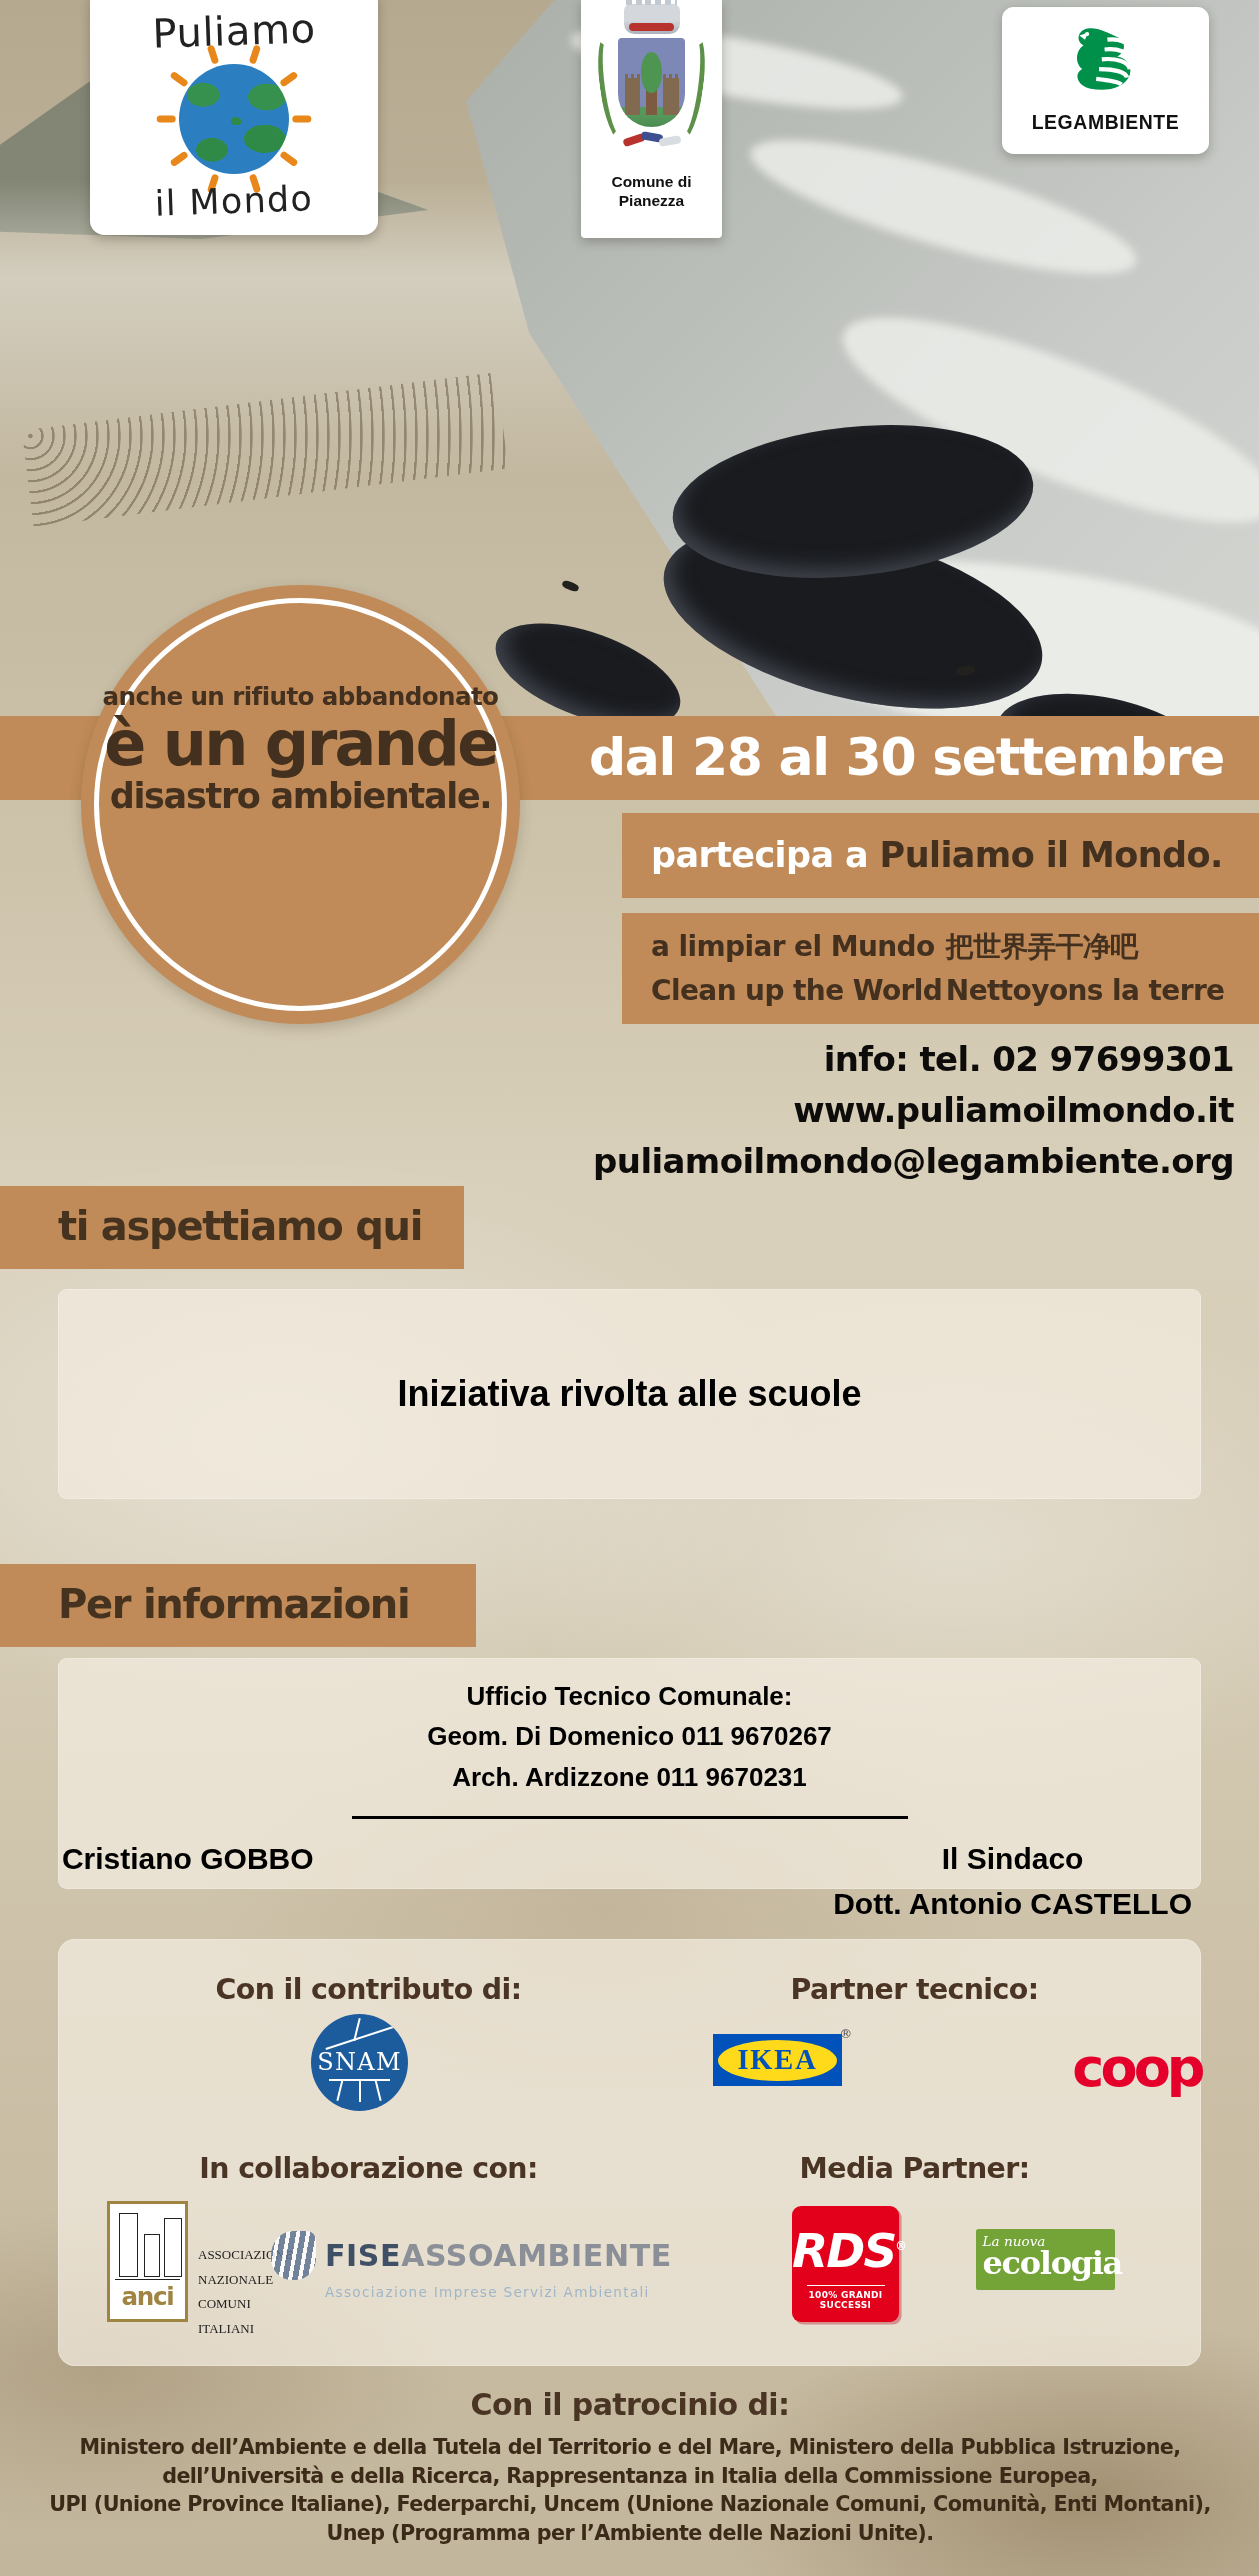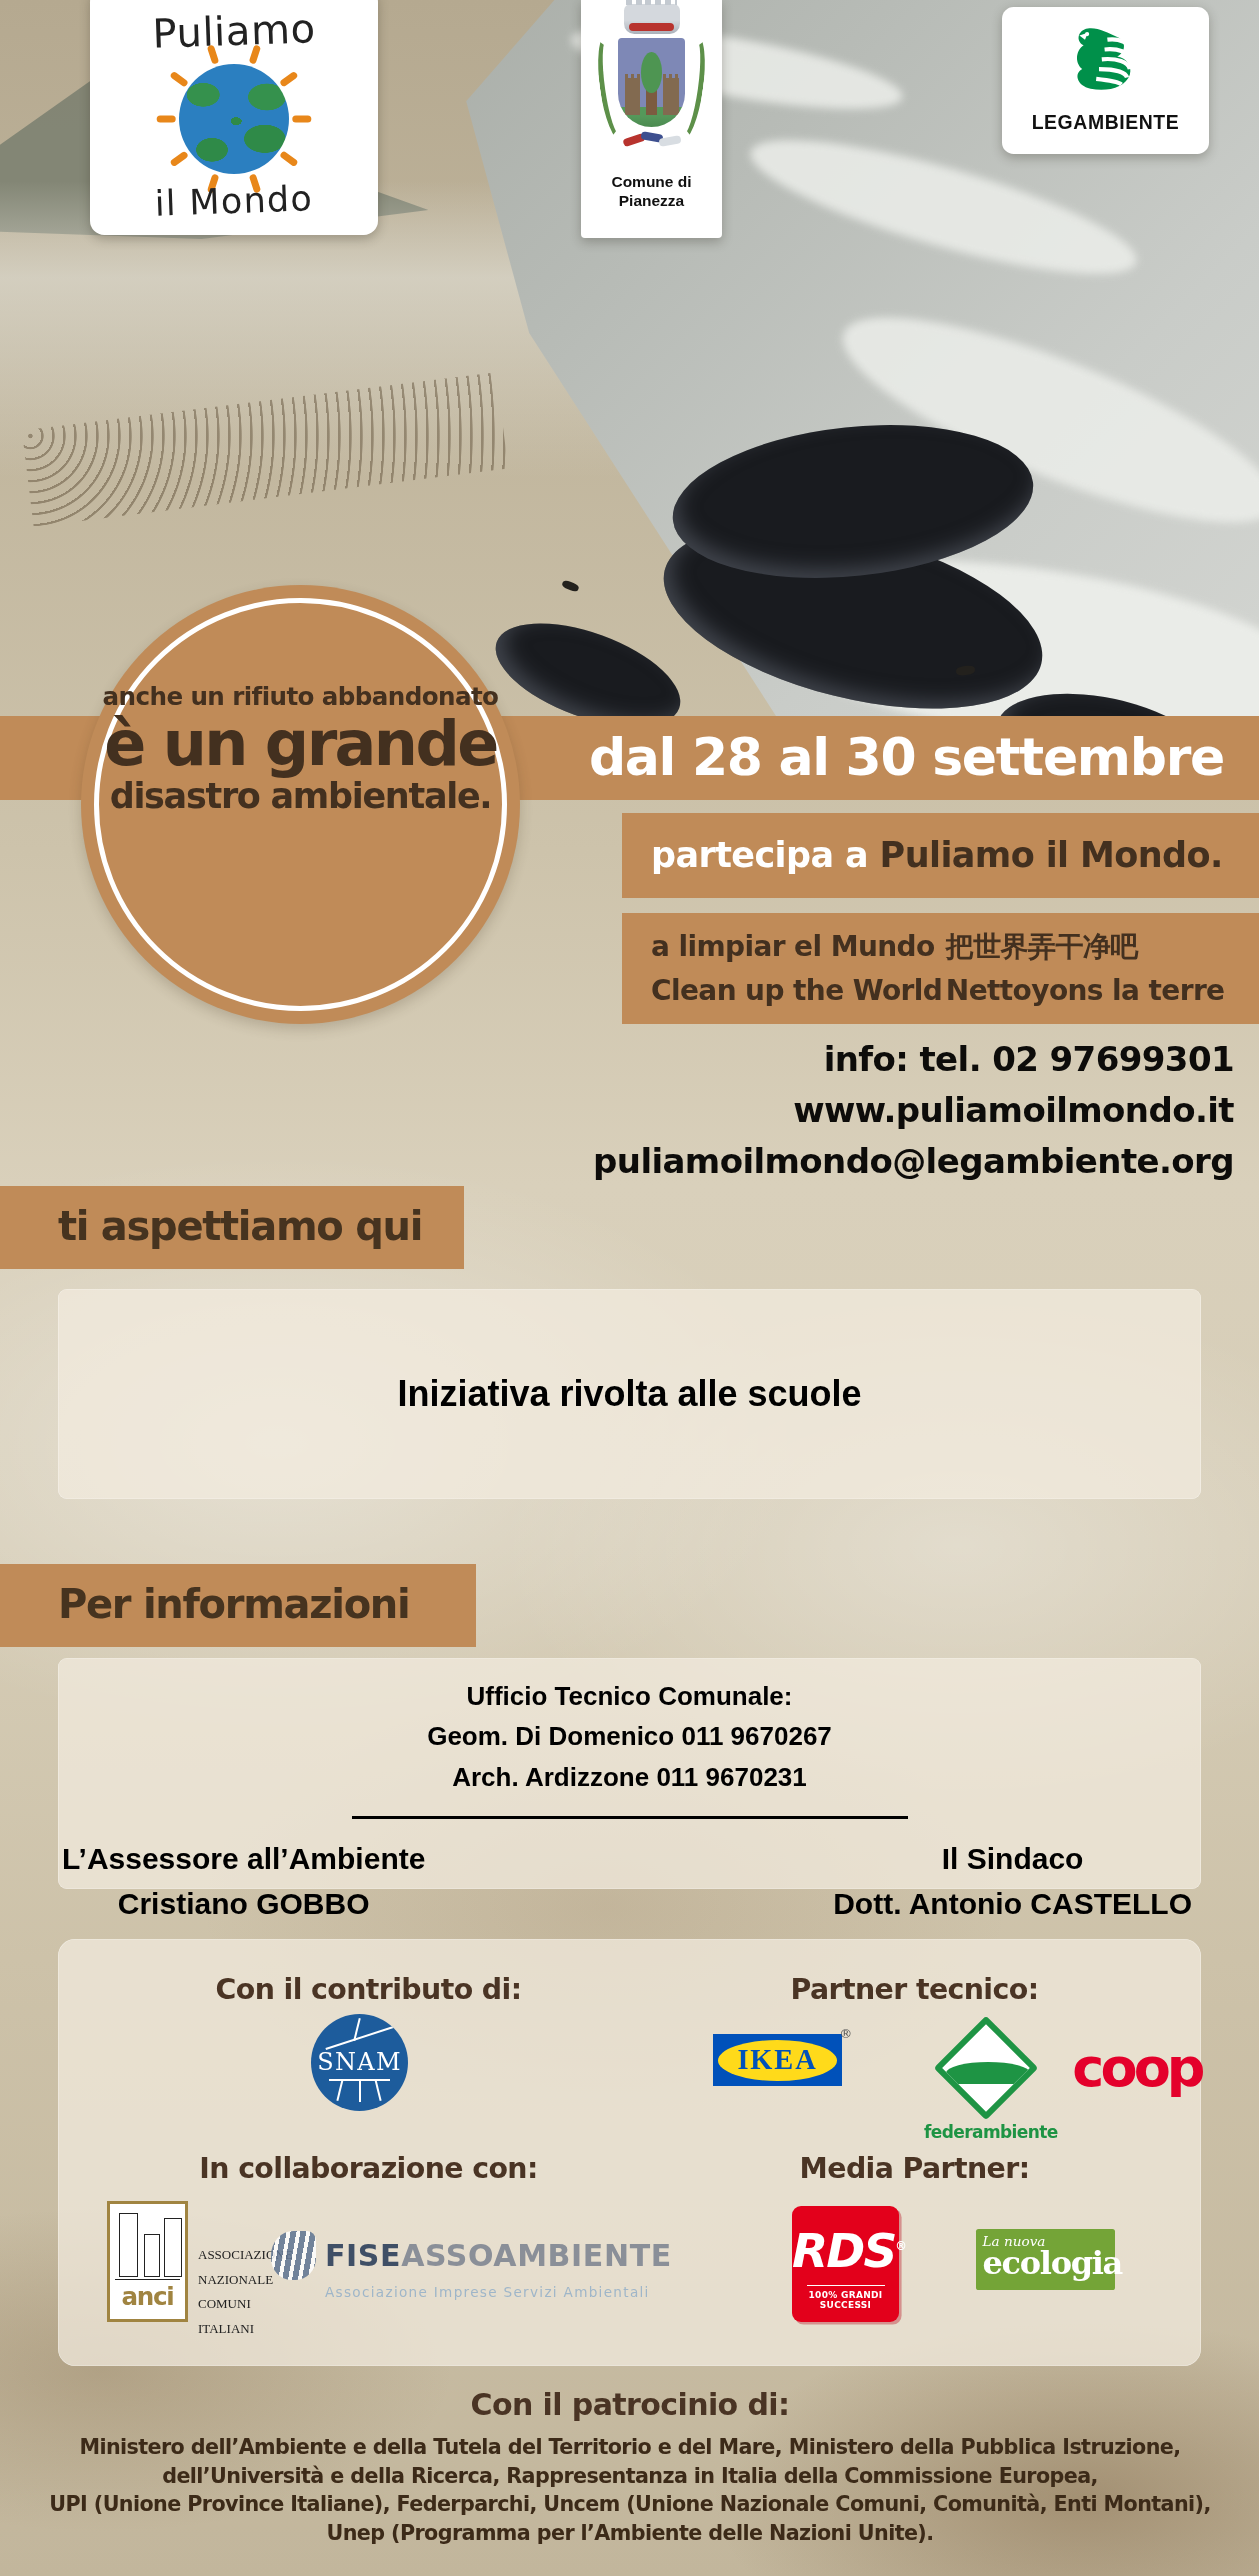--- a/index.html
+++ b/index.html
@@ -262,21 +262,20 @@
   <div class="band secband sb2">Per informazioni</div>
   <div class="lightbox infobox">
     <div class="top">
       <div>Ufficio Tecnico Comunale:</div>
       <div>Geom. Di Domenico 011 9670267</div>
       <div>Arch. Ardizzone 011 9670231</div>
     </div>
     <div class="rule"></div>
     <div class="row">
       <div class="who">
-        <div>L’Assessore all’Ambiente</div>
         <div>Cristiano GOBBO</div>
       </div>
       <div class="who">
         <div>Il Sindaco</div>
         <div>Dott. Antonio CASTELLO</div>
       </div>
     </div>
   </div>
 
   <div class="lightbox panel">
@@ -293,26 +292,20 @@
       <i style="left:66px;top:65px;width:1.9px;height:22px;transform:rotate(-14deg);"></i>
     </div>
 
     <div class="ikea">
       <span class="reg">®</span>
       <div class="oval">
         <span class="nm">IKEA</span>
       </div>
     </div>
 
-    <div class="feder">
-      <div class="dia">
-          <b></b>
-        </div>
-      <div class="nm">federambiente</div>
-    </div>
 
     <div class="coop">coop</div>
 
     <div class="sph" style="left:39px;top:213px;width:543px;">In collaborazione con:</div>
     <div class="sph" style="left:601px;top:213px;width:511px;">Media Partner:</div>
 
     <div class="anci">
       <div class="art">
         <i style="left:3.9px;top:5.2px;width:17px;height:62px;"></i>
         <i style="left:28.4px;top:26px;width:14.2px;height:41px;"></i>

